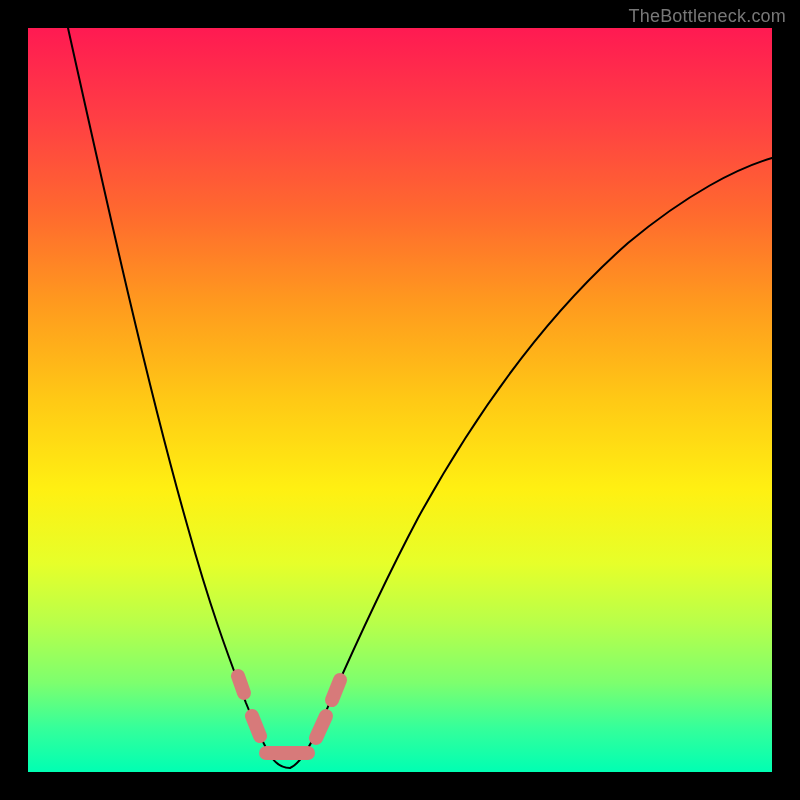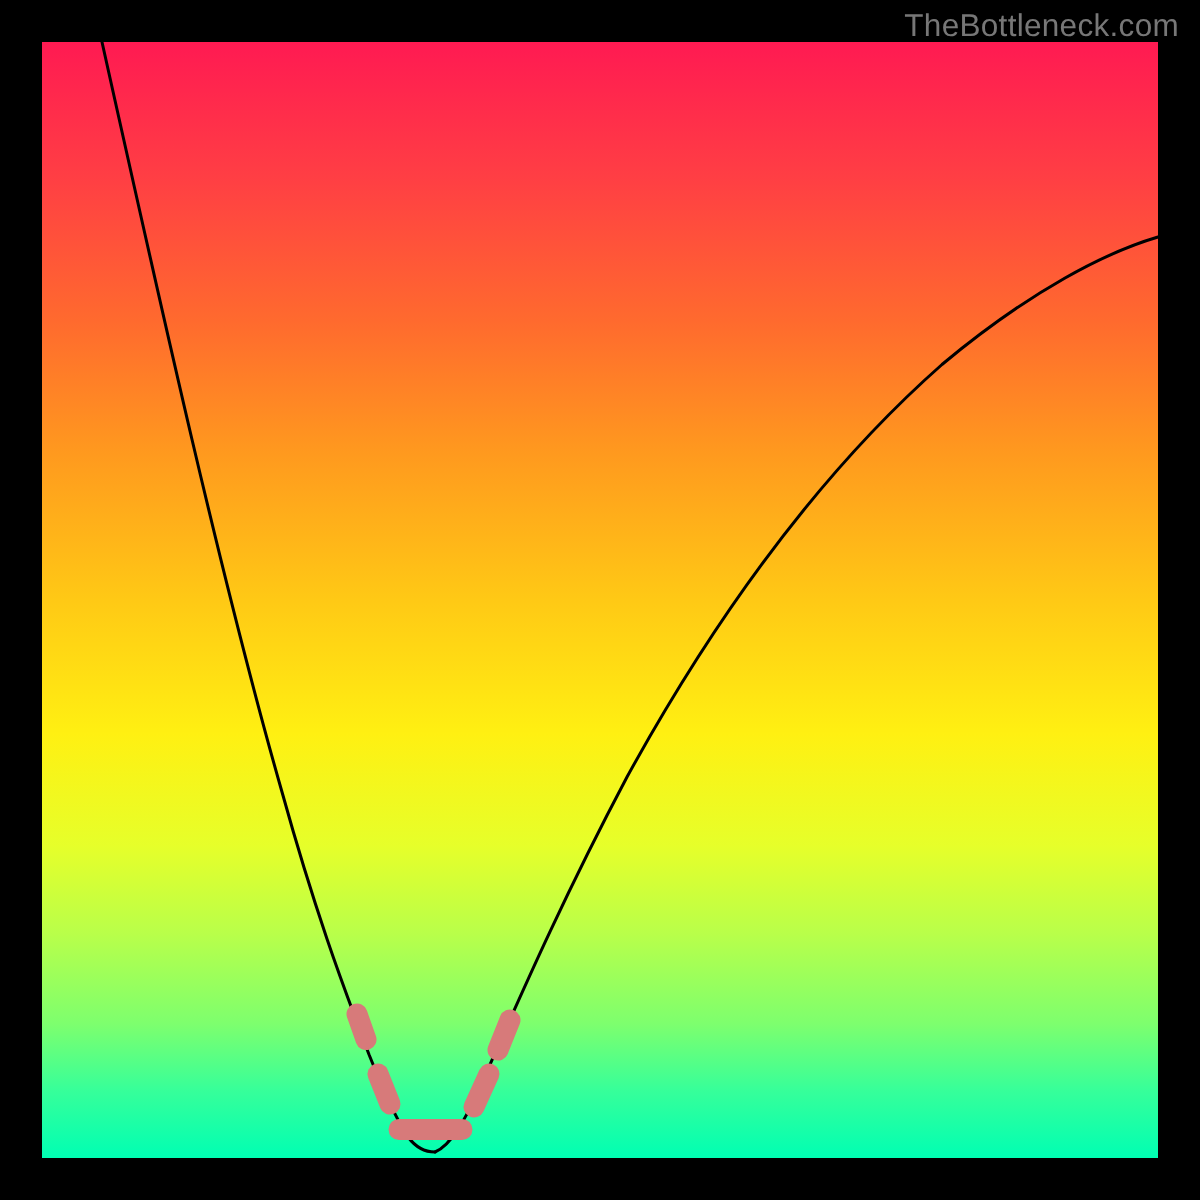--- a/index.html
+++ b/index.html
@@ -34,21 +34,21 @@
       #b8ff4a 80%,
       #7dff6e 88%,
       #36ff9a 94%,
       #00ffb3 100%);
   }
   .watermark {
     position: absolute;
     top: 6px;
     right: 14px;
     color: #777;
-    font-size: 21px;
+    font-size: 18px;
     font-weight: 500;
     letter-spacing: 0.2px;
     pointer-events: none;
   }
   svg.curves {
     position: absolute;
     left: 0;
     top: 0;
     width: 744px;
     height: 744px;

